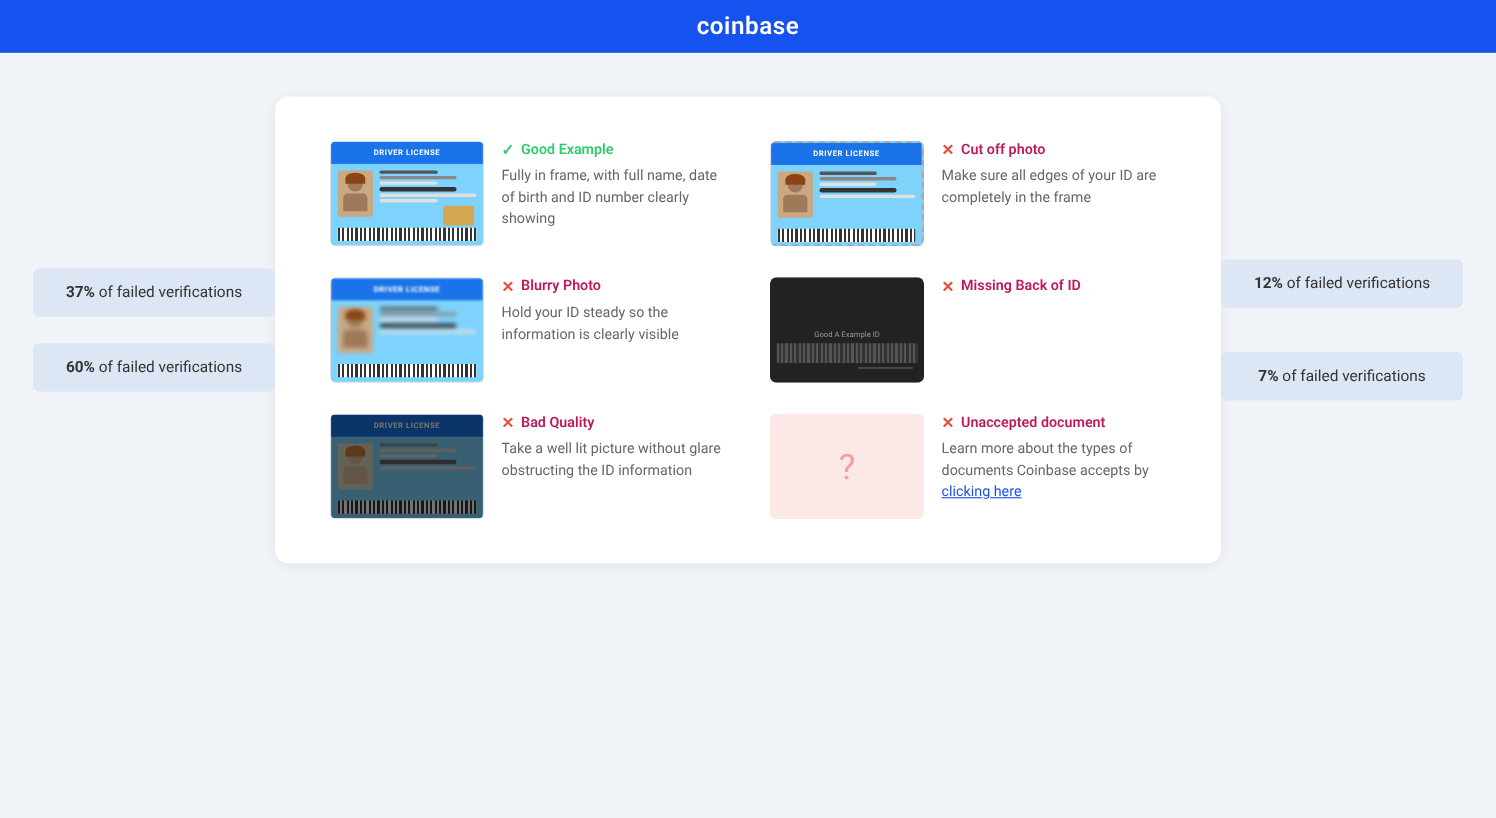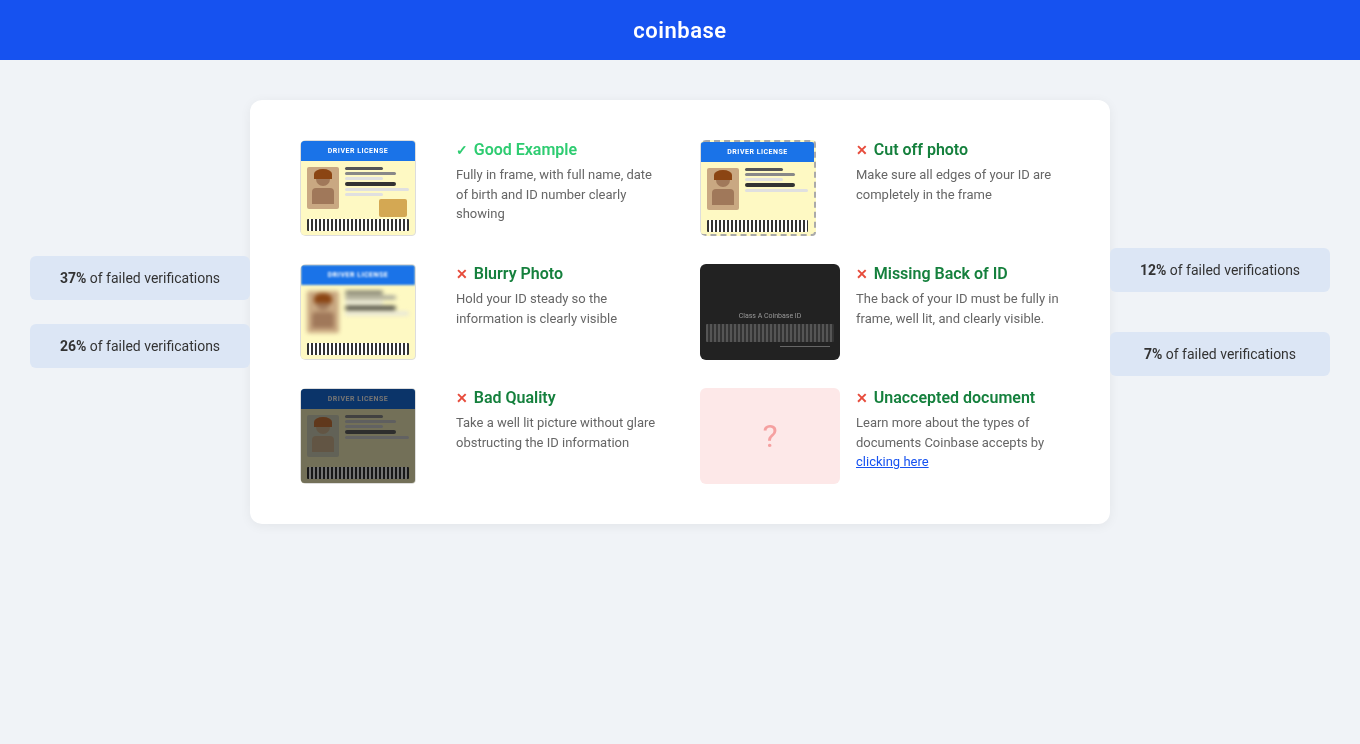--- a/index.html
+++ b/index.html
@@ -6,21 +6,21 @@
     body {
       font-family: -apple-system, BlinkMacSystemFont, 'Segoe UI', Roboto, sans-serif;
       background-color: #f0f3f7;
       min-height: 744px;
       width: 1360px;
     }
 
     
     .header {
       background-color: #1652f0;
-      height: 60px;
+      height: 48px;
       display: flex;
       align-items: center;
       justify-content: center;
     }
     .header-logo {
       color: white;
       font-size: 22px;
       font-weight: 600;
       letter-spacing: 0.5px;
     }
@@ -111,40 +111,40 @@
       gap: 6px;
       margin-bottom: 6px;
     }
     .tip-label-icon {
       font-size: 14px;
       font-weight: 700;
     }
     .tip-label-icon.check { color: #2ecc71; }
     .tip-label-icon.cross { color: #e74c3c; }
     .tip-label-text {
-      font-size: 16px;
+      font-size: 13px;
       font-weight: 600;
     }
     .tip-label-text.good { color: #2ecc71; }
-    .tip-label-text.bad { color: #15803d; }
+    .tip-label-text.bad { color: #be185d; }
     .tip-desc {
       font-size: 13px;
       color: #666;
       line-height: 1.5;
     }
     .tip-desc a {
       color: #1652f0;
       text-decoration: underline;
     }
 
     
     .id-card {
-      width: 116px;
+      width: 140px;
       height: 96px;
-      background: #fef9c3;
+      background: #7dd3fc;
       border: 1px solid #ddd;
       border-radius: 4px;
       position: relative;
       overflow: hidden;
     }
     .id-card-header {
       background: #1a73e8;
       height: 20px;
       display: flex;
       align-items: center;
@@ -305,21 +305,21 @@
 </header>
 
 <div class="main">
 
   <div class="side-badges-left">
     <div class="badge">
       <strong>37%</strong>
       <span>of failed verifications</span>
     </div>
     <div class="badge">
-      <strong>26%</strong>
+      <strong>60%</strong>
       <span>of failed verifications</span>
     </div>
   </div>
 
   <div class="card">
 
     <div class="tips-grid">
 
       <div class="tip-item">
         <div class="tip-image">
@@ -411,33 +411,32 @@
             <span class="tip-label-icon cross">✕</span>
             <span class="tip-label-text bad">Blurry Photo</span>
           </div>
           <p class="tip-desc">Hold your ID steady so the information is clearly visible</p>
         </div>
       </div>
 
       <div class="tip-item">
         <div class="tip-image">
           <div class="id-card-back">
-            <div class="id-card-back-label">Class A Coinbase ID</div>
+            <div class="id-card-back-label">Good A Example ID</div>
             <div class="id-back-barcode"></div>
             <div class="id-back-sig">
               <div class="id-back-sig-line"></div>
             </div>
           </div>
         </div>
         <div class="tip-content">
           <div class="tip-label">
             <span class="tip-label-icon cross">✕</span>
             <span class="tip-label-text bad">Missing Back of ID</span>
           </div>
-          <p class="tip-desc">The back of your ID must be fully in frame, well lit, and clearly visible.</p>
         </div>
       </div>
 
       <div class="tip-item">
         <div class="tip-image">
           <div class="id-card bad-quality dark-overlay">
             <div class="id-card-header">DRIVER LICENSE</div>
             <div class="id-card-body">
               <div class="id-photo" style="background:#b8917a;">
                 <div class="id-photo-hair"></div>

